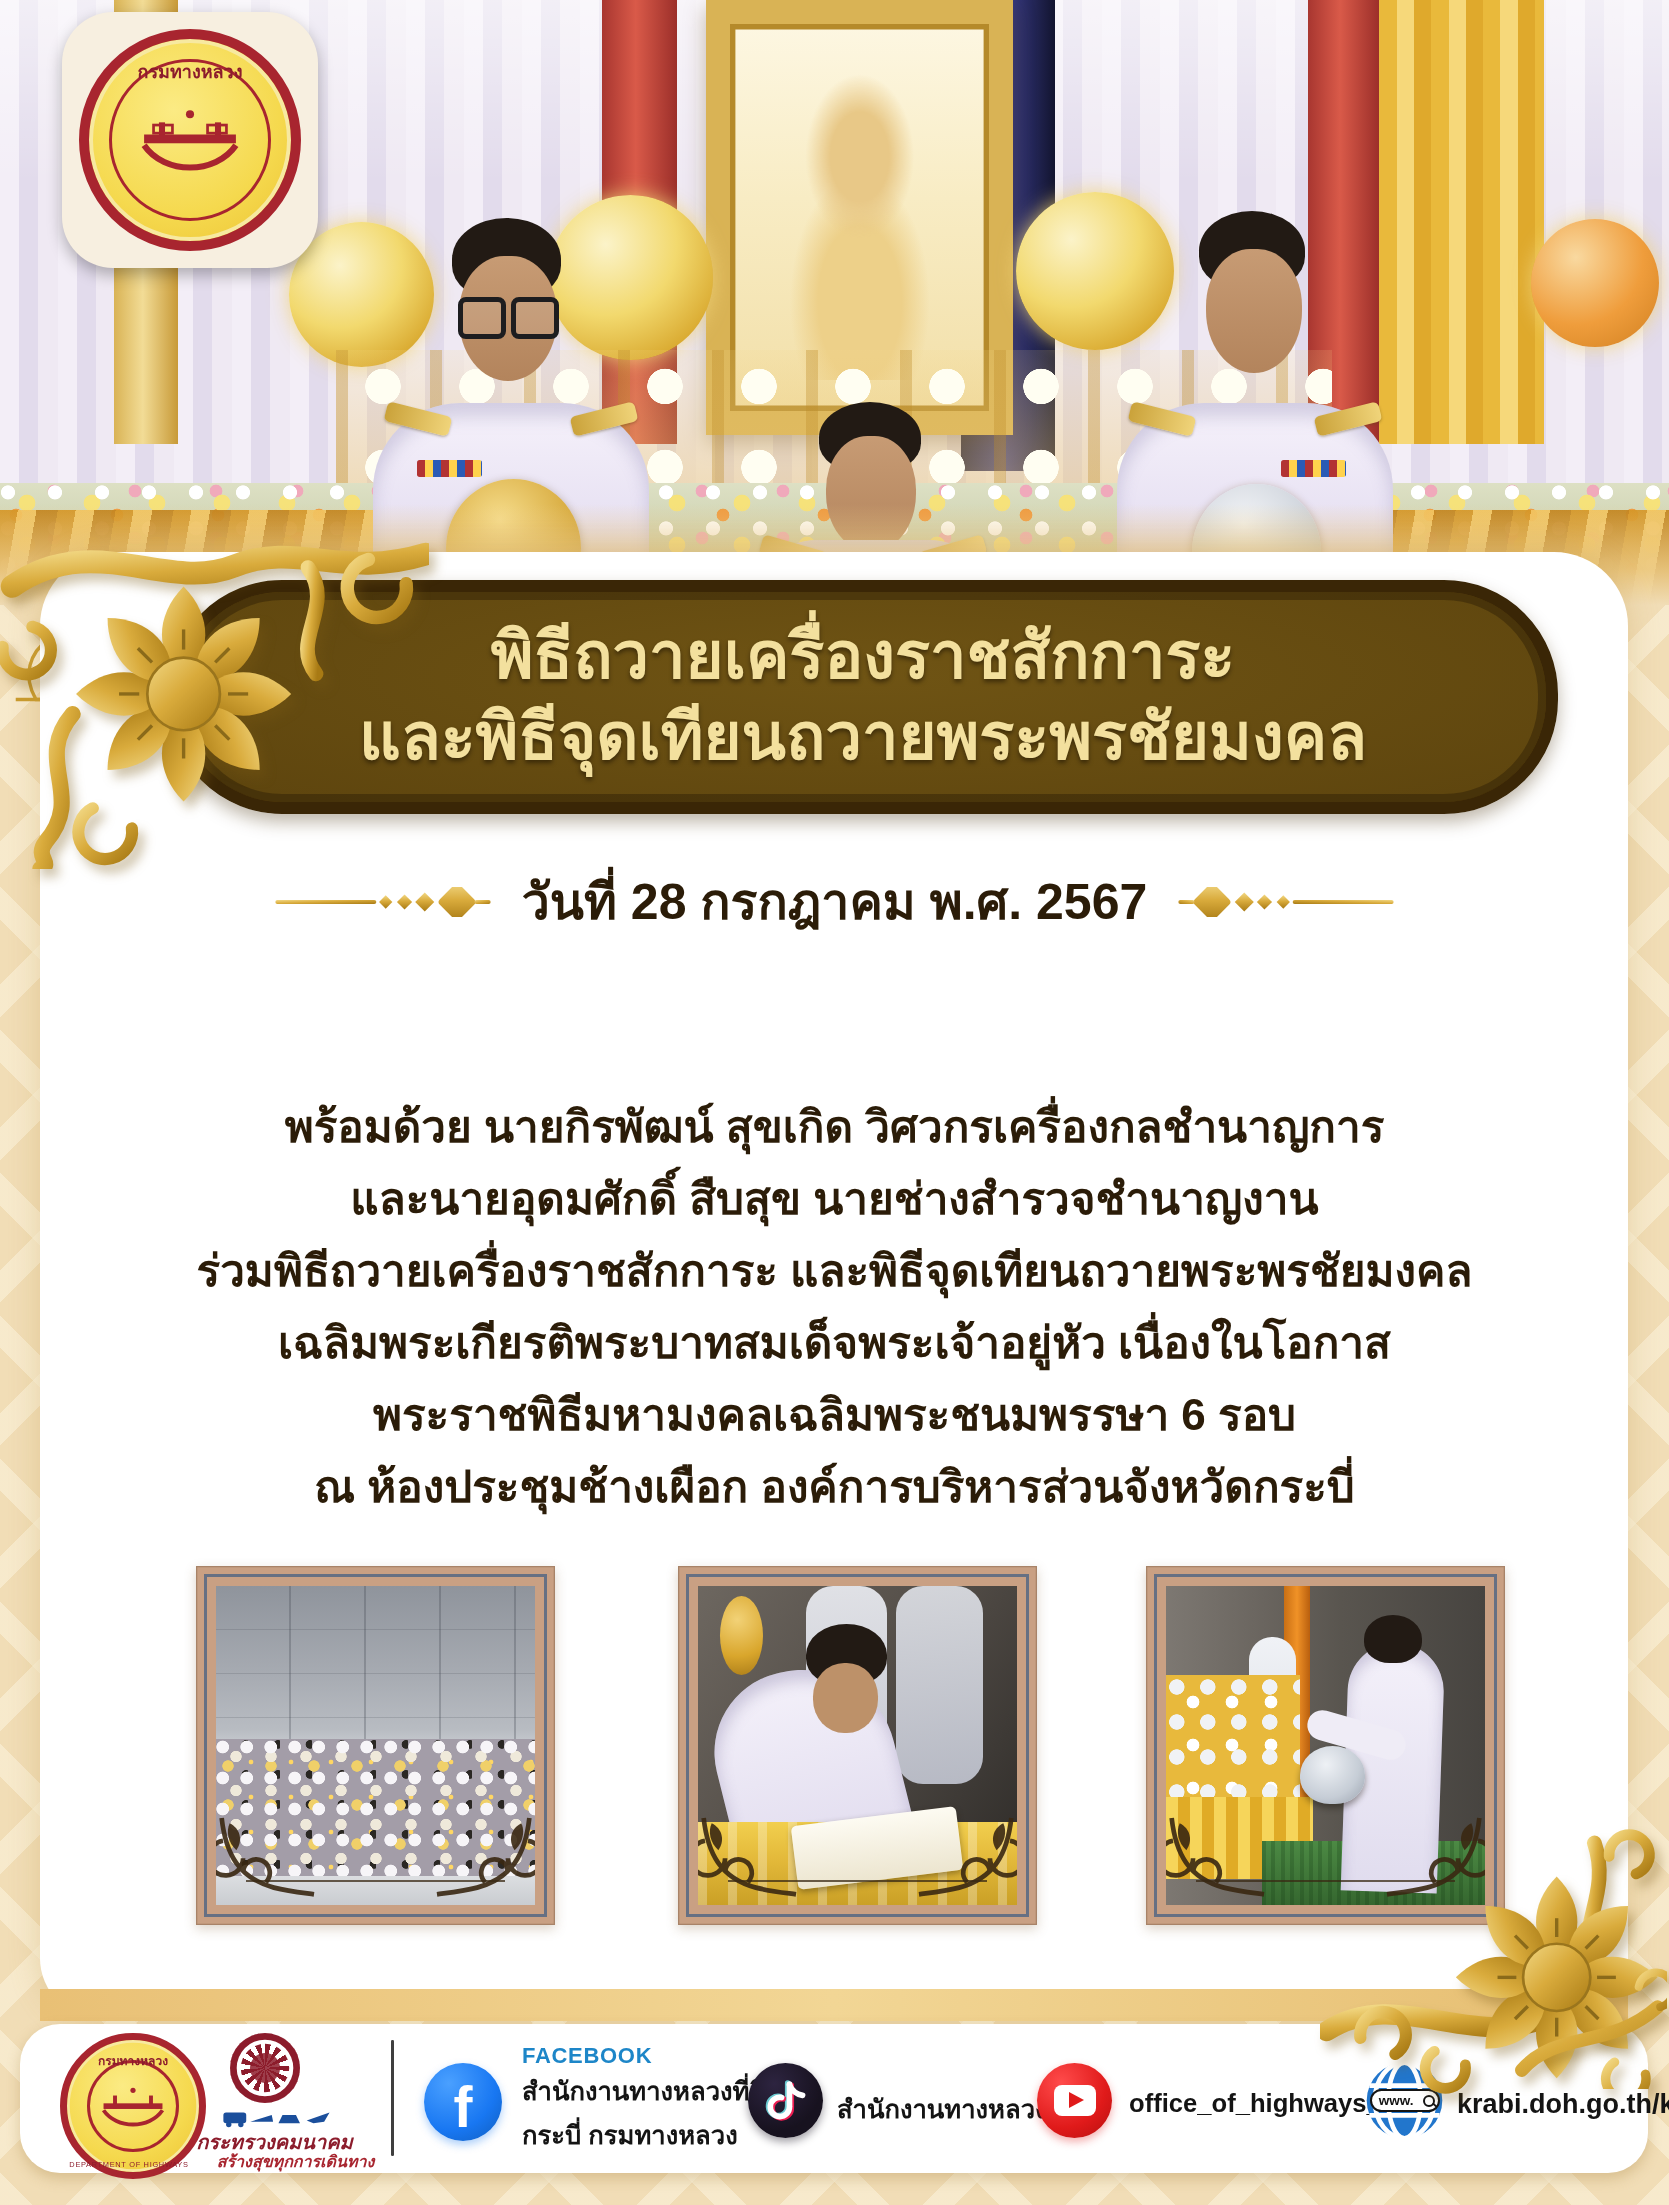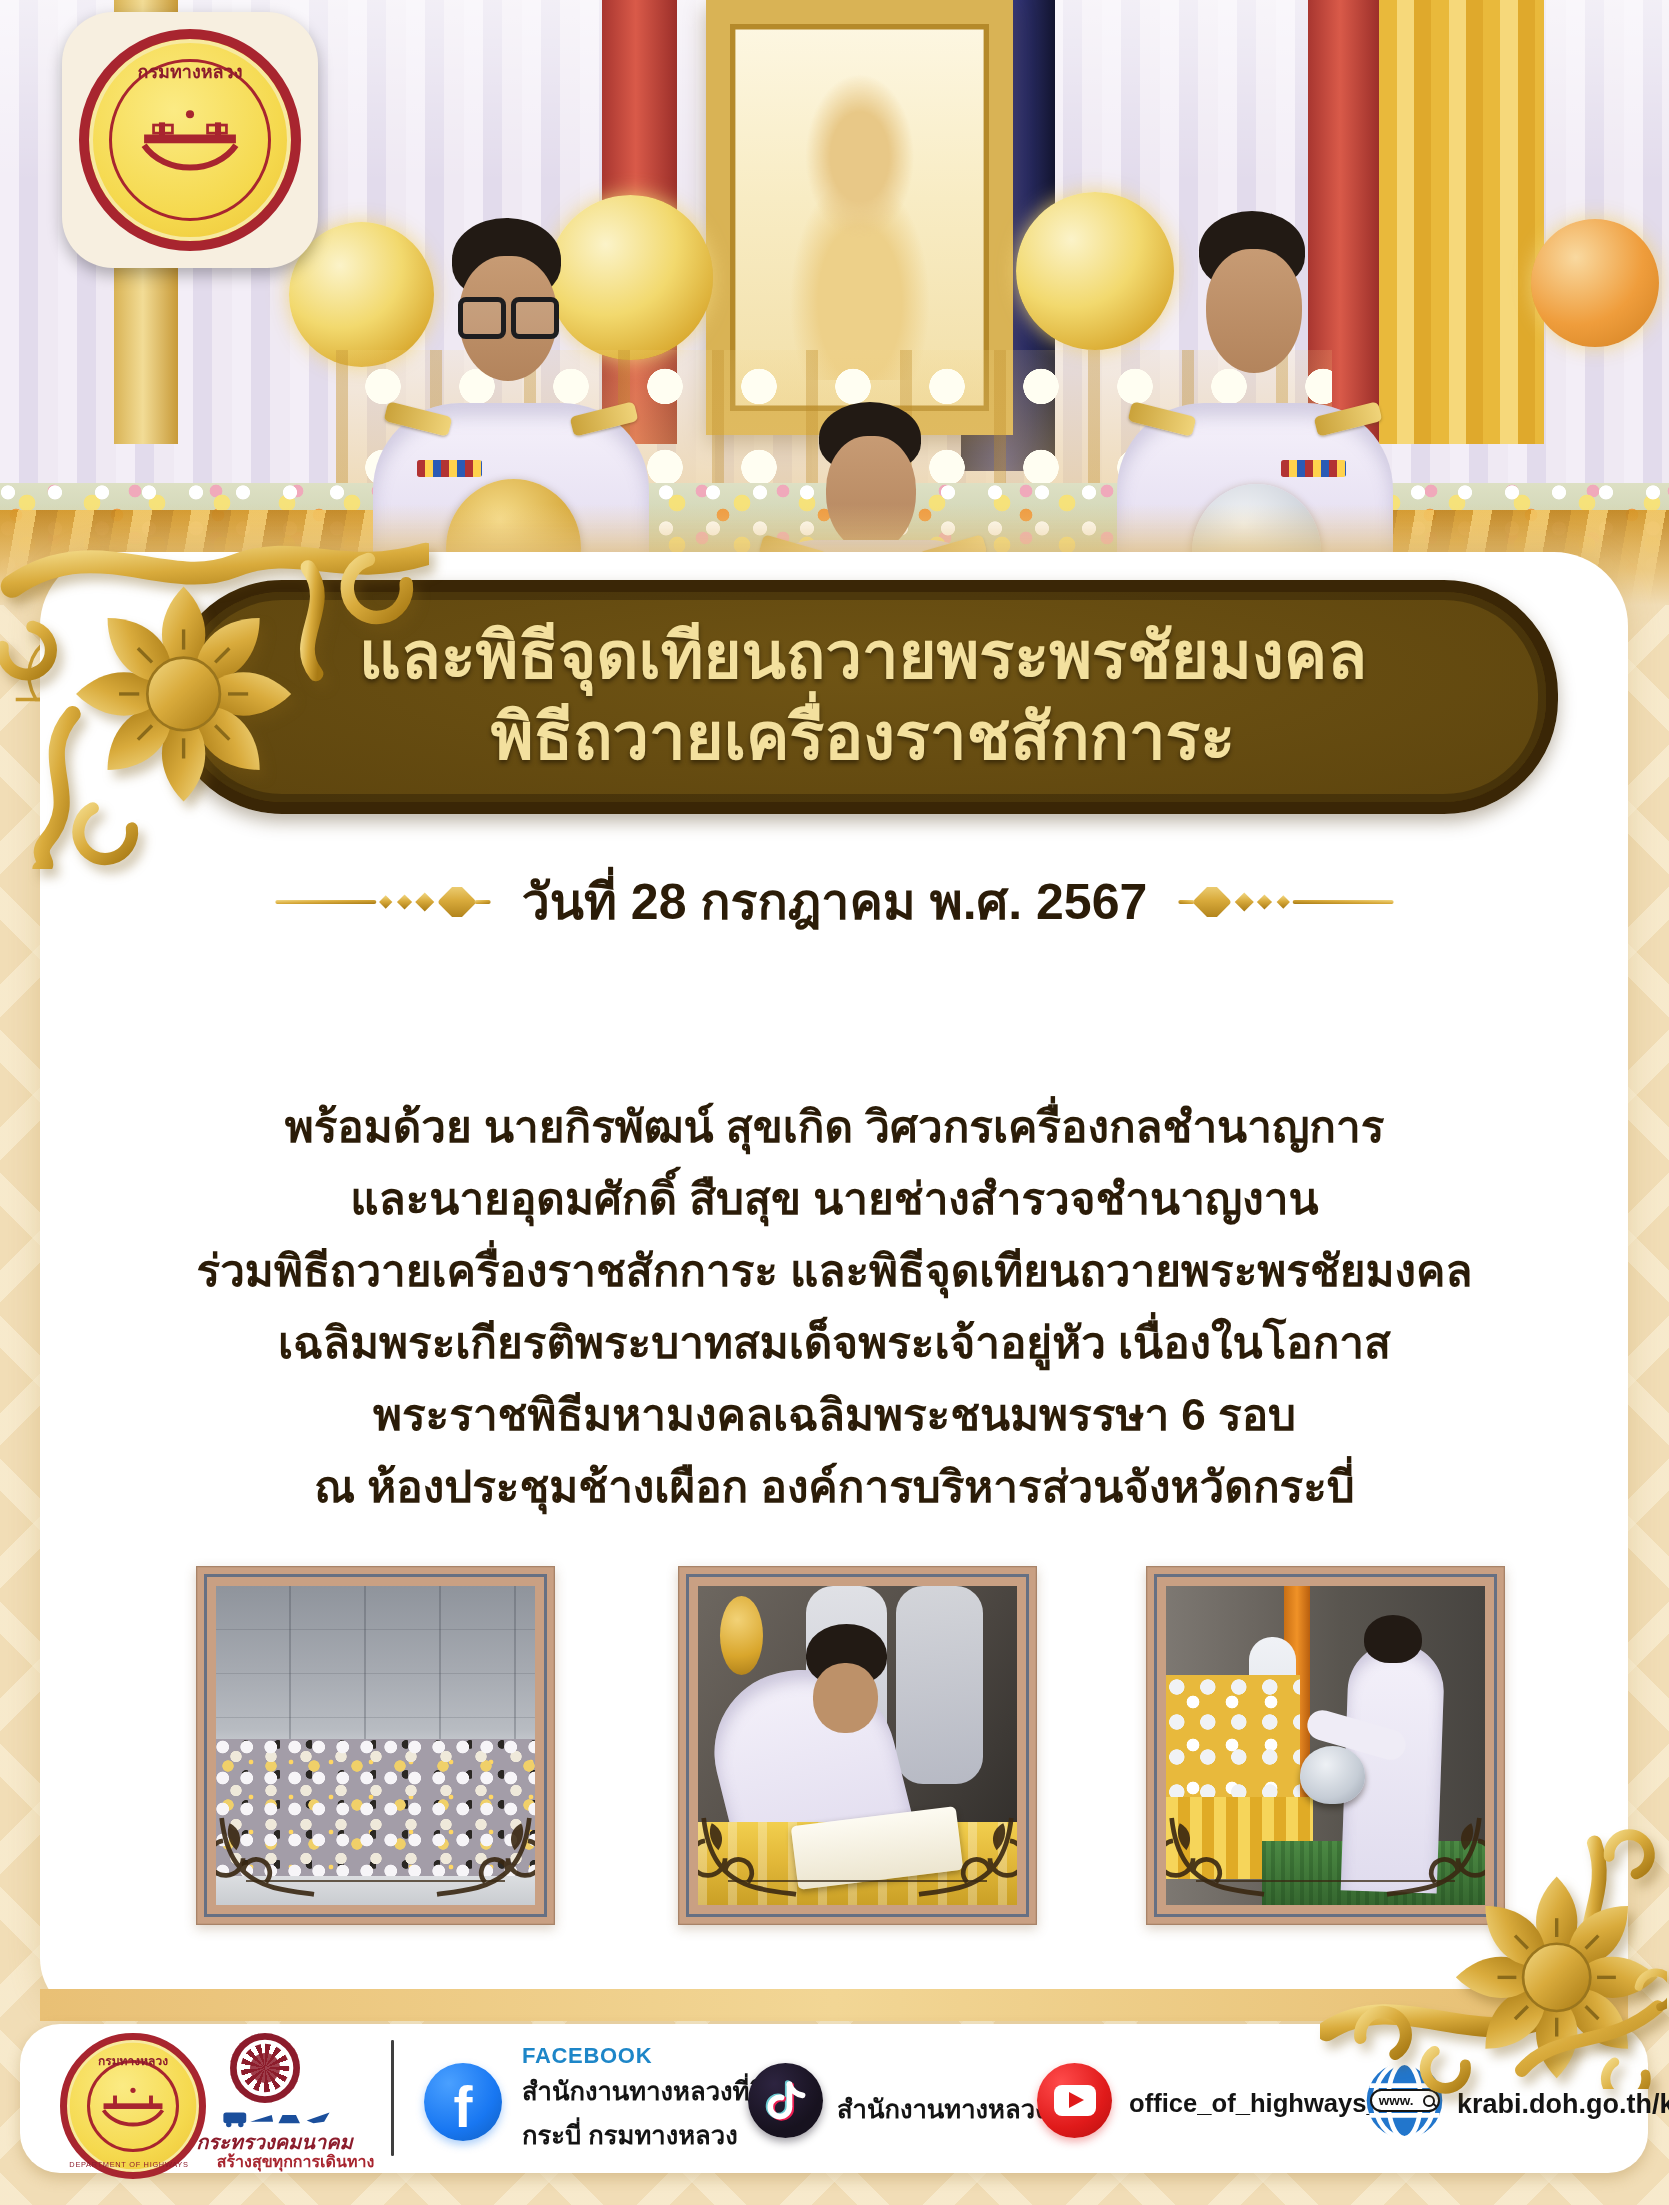--- a/index.html
+++ b/index.html
@@ -155,21 +155,21 @@
     box-shadow:0 5.4px 13.5px rgba(150,110,40,.28);}
   .footer .seal{position:absolute;left:40px;top:9.4px;width:132px;height:132px;border-width:7.4px;box-shadow:inset 0 0 0 2.7px #f7e9a0;}
   .footer .seal .seal-text{top:10.8px;font-size:12px;}
   .footer .seal .seal-caption{bottom:3.4px;font-size:7.4px;}
   .crest{position:absolute;left:210px;top:9.4px;width:70px;height:70px;border-radius:50%;
     background:repeating-conic-gradient(#8c1c2c 0 14deg,#ffffff 14deg 28deg);
     box-shadow:inset 0 0 0 6.7px #8c1c2c, inset 0 0 0 10.8px #ffffff;}
   .crest::after{content:"";position:absolute;inset:20px;border-radius:50%;background:#8c1c2c;opacity:.85;}
   .vehicles{position:absolute;left:202px;top:83px;}
   .ministry-name{position:absolute;left:174px;top:102px;width:161px;text-align:center;font-size:20px;font-weight:700;font-style:italic;color:#8c1c2c;}
-  .ministry-tagline{position:absolute;left:195px;top:125px;width:161px;text-align:center;font-size:16px;font-weight:700;color:#a8252f;}
+  .ministry-tagline{position:absolute;left:195px;top:125px;width:161px;text-align:center;font-size:16px;font-weight:700;font-style:italic;color:#a8252f;}
   .divider{position:absolute;left:371px;top:16px;width:2.7px;height:116px;background:#3f3f3f;border-radius:1.3px;}
   .chan-circle{position:absolute;border-radius:50%;display:flex;align-items:center;justify-content:center;}
   .fb-circle{left:404px;top:39px;width:78px;height:78px;background:radial-gradient(circle at 32% 26%,#4aa0ff,#1877f2 60%,#0f5dbd);box-shadow:0 4px 8px rgba(24,119,242,.35);}
   .fb-f{color:#ffffff;font-size:57px;font-weight:700;margin-top:9.4px;}
   .fb-label{position:absolute;left:502px;top:19px;font-size:22px;font-weight:700;color:#1d86c8;letter-spacing:0.7px;}
   .fb-line1{position:absolute;left:502px;top:47px;font-size:25.6px;font-weight:700;color:#141414;white-space:nowrap;}
   .fb-line2{position:absolute;left:502px;top:91px;font-size:25.6px;font-weight:700;color:#141414;white-space:nowrap;}
   .tt-circle{left:728px;top:39px;width:75px;height:75px;background:radial-gradient(circle at 35% 28%,#2d2440,#17121f 65%);box-shadow:0 4px 8px rgba(20,15,30,.4);}
   .tt-text{position:absolute;left:817px;top:65px;font-size:25.6px;font-weight:700;color:#141414;white-space:nowrap;}
   .yt-circle{left:1017px;top:39px;width:75px;height:75px;background:radial-gradient(circle at 32% 26%,#ff4b4b,#e01a1a 60%,#b50f0f);box-shadow:0 4px 8px rgba(224,26,26,.35);}
@@ -245,22 +245,22 @@
       <path d="M110 115 C95 70 110 30 150 10 C172 50 160 95 140 115 Z"></path>
       <path d="M200 115 C190 80 205 50 240 35 C255 70 240 100 222 115 Z"></path>
       <path d="M10 115 H310"></path>
     </g>
   </svg>
 
   <div class="card"></div>
   <div class="gold-band"></div>
 
   <div class="banner">
+    <div class="banner-line">พิธีถวายเครื่องราชสักการะ</div>
     <div class="banner-line">และพิธีจุดเทียนถวายพระพรชัยมงคล</div>
-    <div class="banner-line">พิธีถวายเครื่องราชสักการะ</div>
   </div>
 
   <div class="date-row">
     <svg width="222" height="30" viewBox="0 0 330 44">
       <defs>
           <linearGradient id="ggd1" x1="0" y1="0" x2="1" y2="1">
         <stop offset="0" stop-color="#f2d884"></stop>
             <stop offset=".45" stop-color="#d9ab3c"></stop>
             <stop offset="1" stop-color="#a87a14"></stop>
       </linearGradient>

